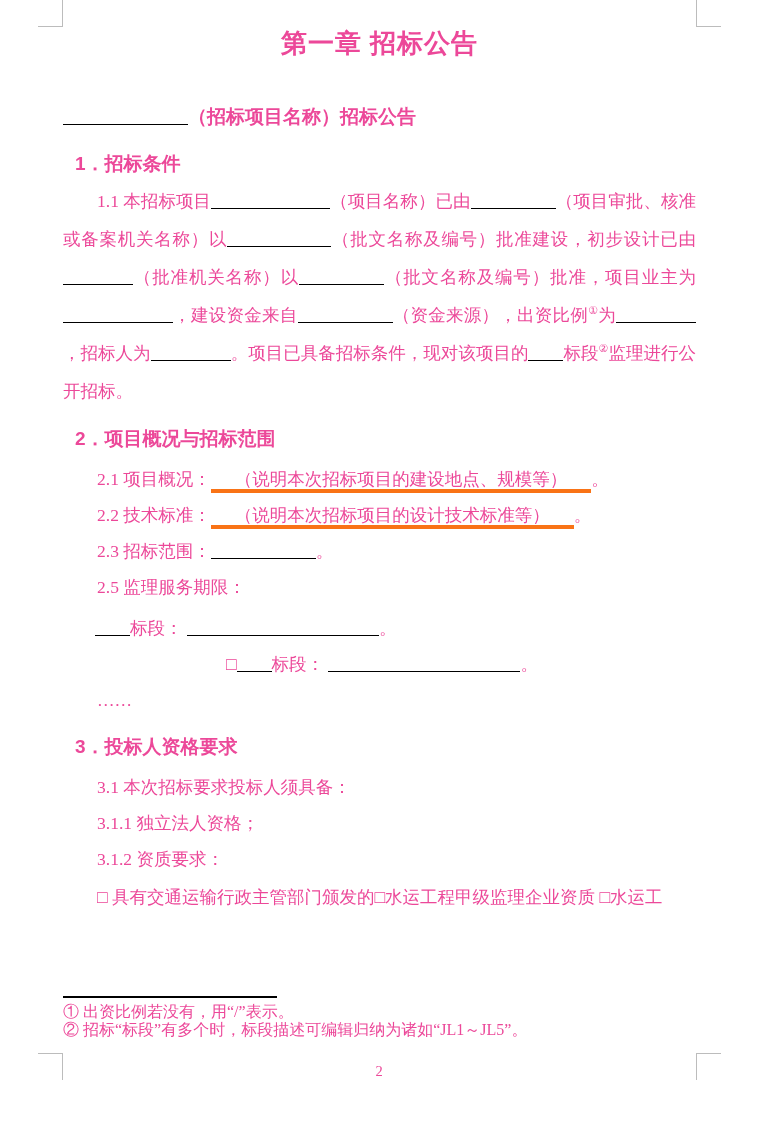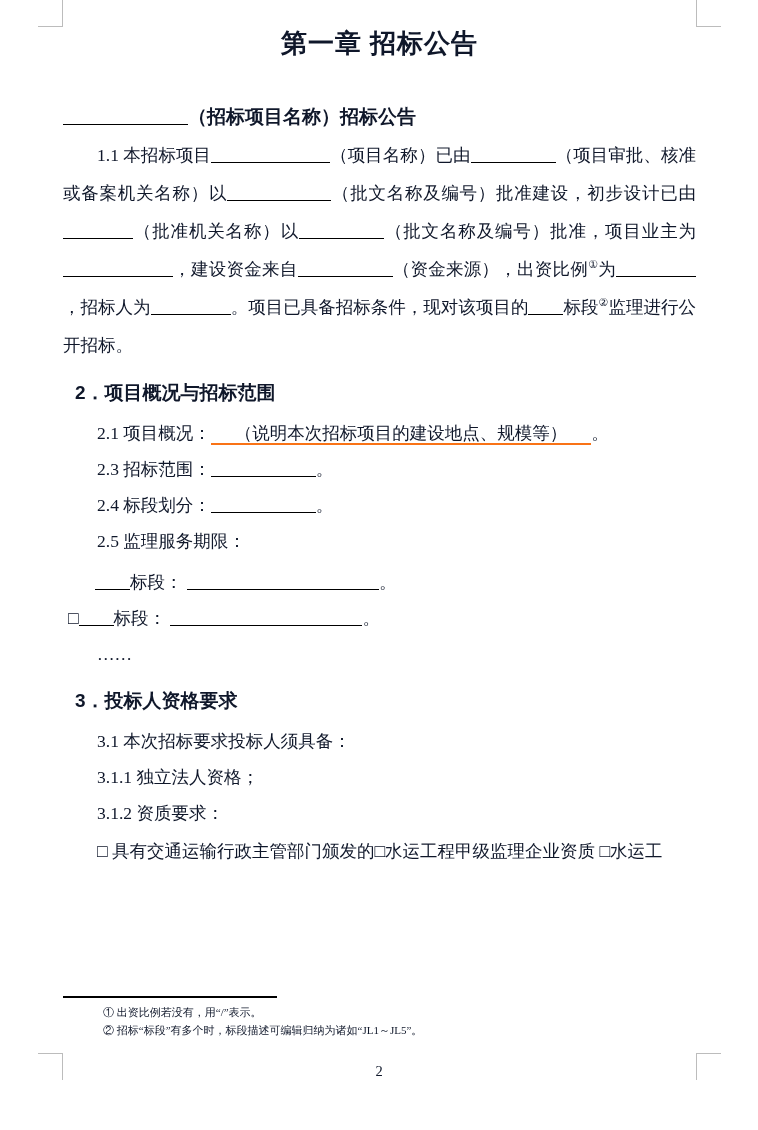--- a/index.html
+++ b/index.html
@@ -2,21 +2,21 @@
 <html><head>
 <meta charset="utf-8">
 <style>
   * { margin:0; padding:0; box-sizing:border-box; }
   html,body { background:#e9e9e9; }
   .page {
     position:relative;
     width:758px; height:1130px;
     margin:0 auto;
     background:#ffffff;
-    color:#0f172a;
+    color:#ec4899;
     font-family:"Liberation Serif","DejaVu Serif",serif;
     overflow:hidden;
   }
   
   .mark { position:absolute; width:25px; height:27px; }
   .mark.tl { left:38px;  top:0;      border-right:1px solid #bcbcbc; border-bottom:1px solid #bcbcbc; }
   .mark.tr { left:696px; top:0;      border-left:1px solid #bcbcbc;  border-bottom:1px solid #bcbcbc; }
   .mark.bl { left:38px;  top:1053px; border-right:1px solid #bcbcbc; border-top:1px solid #bcbcbc; }
   .mark.br { left:696px; top:1053px; border-left:1px solid #bcbcbc;  border-top:1px solid #bcbcbc; }
 
@@ -43,38 +43,38 @@
     text-align:justify;
     text-indent:34px;
     margin-top:6px;
   }
   p.item {
     font-size:17.5px; line-height:36px;
     margin-left:34px;
   }
   p.item.first { margin-top:10px; }
   p.bid1 { margin-left:32px; margin-top:5px; }
-  p.bid2 { margin-left:5px; }
+  p.bid2 { margin-left:5px;text-align:center; }
   p.qual { margin-left:34px; margin-top:2px; }
 
   .blank {
     display:inline-block;
     border-bottom:1px solid #000;
     height:17px;
     position:relative; top:2px;
   }
   .ublank {
-    border-bottom:2px solid #f97316;
+    border-bottom:4px solid #f97316;
     padding:0 24px;
   }
   sup { font-size:11px; vertical-align:super; line-height:0; }
 
   .footnote-area { position:absolute; left:63px; top:996px; width:633px; }
   .fn-sep { width:214px; border-top:2px solid #000; margin-bottom:5px; }
-  .fn { font-size:11px; line-height:18px;margin-left:40px; }
+  .fn { font-size:16px; line-height:18px; }
 
   .page-number {
     position:absolute; left:0; top:1063px; width:100%;
     text-align:center; font-size:14.5px;
   }
 </style>
 </head>
 <body>
 
 <div class="page">
@@ -83,29 +83,30 @@
   <div class="mark tr"></div>
   <div class="mark bl"></div>
   <div class="mark br"></div>
 
   <div class="content">
 
     <div class="chapter-title">第一章 招标公告</div>
 
     <div class="subtitle"><span class="blank" style="width: 125px;"></span><span>（招标项目名称）招标公告</span></div>
 
+    <h2 class="sec">1．招标条件</h2>
 
     <p class="body"><span>1.1 本招标项目</span><span class="blank" style="width: 119px;"></span><span>（项目名称）已由</span><span class="blank" style="width: 85px;"></span><span>（项目审批、核准或备案机关名称）以</span><span class="blank" style="width: 104px;"></span><span>（批文名称及编号）批准建设，初步设计已由</span><span class="blank" style="width: 70px;"></span><span>（批准机关名称）以</span><span class="blank" style="width: 85px;"></span><span>（批文名称及编号）批准，项目业主为</span><span class="blank" style="width: 110px;"></span><span>，建设资金来自</span><span class="blank" style="width: 95px;"></span><span>（资金来源），出资比例</span><sup>①</sup><span>为</span><span class="blank" style="width: 80px;"></span><span>，招标人为</span><span class="blank" style="width: 80px;"></span><span>。项目已具备招标条件，现对该项目的</span><span class="blank" style="width: 35px;"></span><span>标段</span><sup>②</sup><span>监理进行公开招标。</span></p>
 
 
     <h2 class="sec gap">2．项目概况与招标范围</h2>
 
     <p class="item first"><span>2.1 项目概况：</span><span class="ublank">（说明本次招标项目的建设地点、规模等）</span><span>。</span></p>
+    <p class="item"><span>2.2 技术标准：</span><span class="ublank">（说明本次招标项目的设计技术标准等）</span><span>。</span></p>
     <p class="item"><span>2.3 招标范围：</span><span class="blank" style="width: 105px;"></span><span>。</span></p>
-    <p class="item"><span>2.4 标段划分：</span><span class="blank" style="width: 105px;"></span><span>。</span></p>
     <p class="item"><span>2.5 监理服务期限：</span></p>
 
     <p class="item bid1"><span class="blank" style="width: 35px;"></span><span>标段： </span><span class="blank" style="width: 192px;"></span><span>。</span></p>
     <p class="item bid2"><span>□</span><span class="blank" style="width: 35px;"></span><span>标段： </span><span class="blank" style="width: 192px;"></span><span>。</span></p>
 
     <p class="item">……</p>
 
     <h2 class="sec gap">3．投标人资格要求</h2>
 
     <p class="item first">3.1 本次招标要求投标人须具备：</p>

